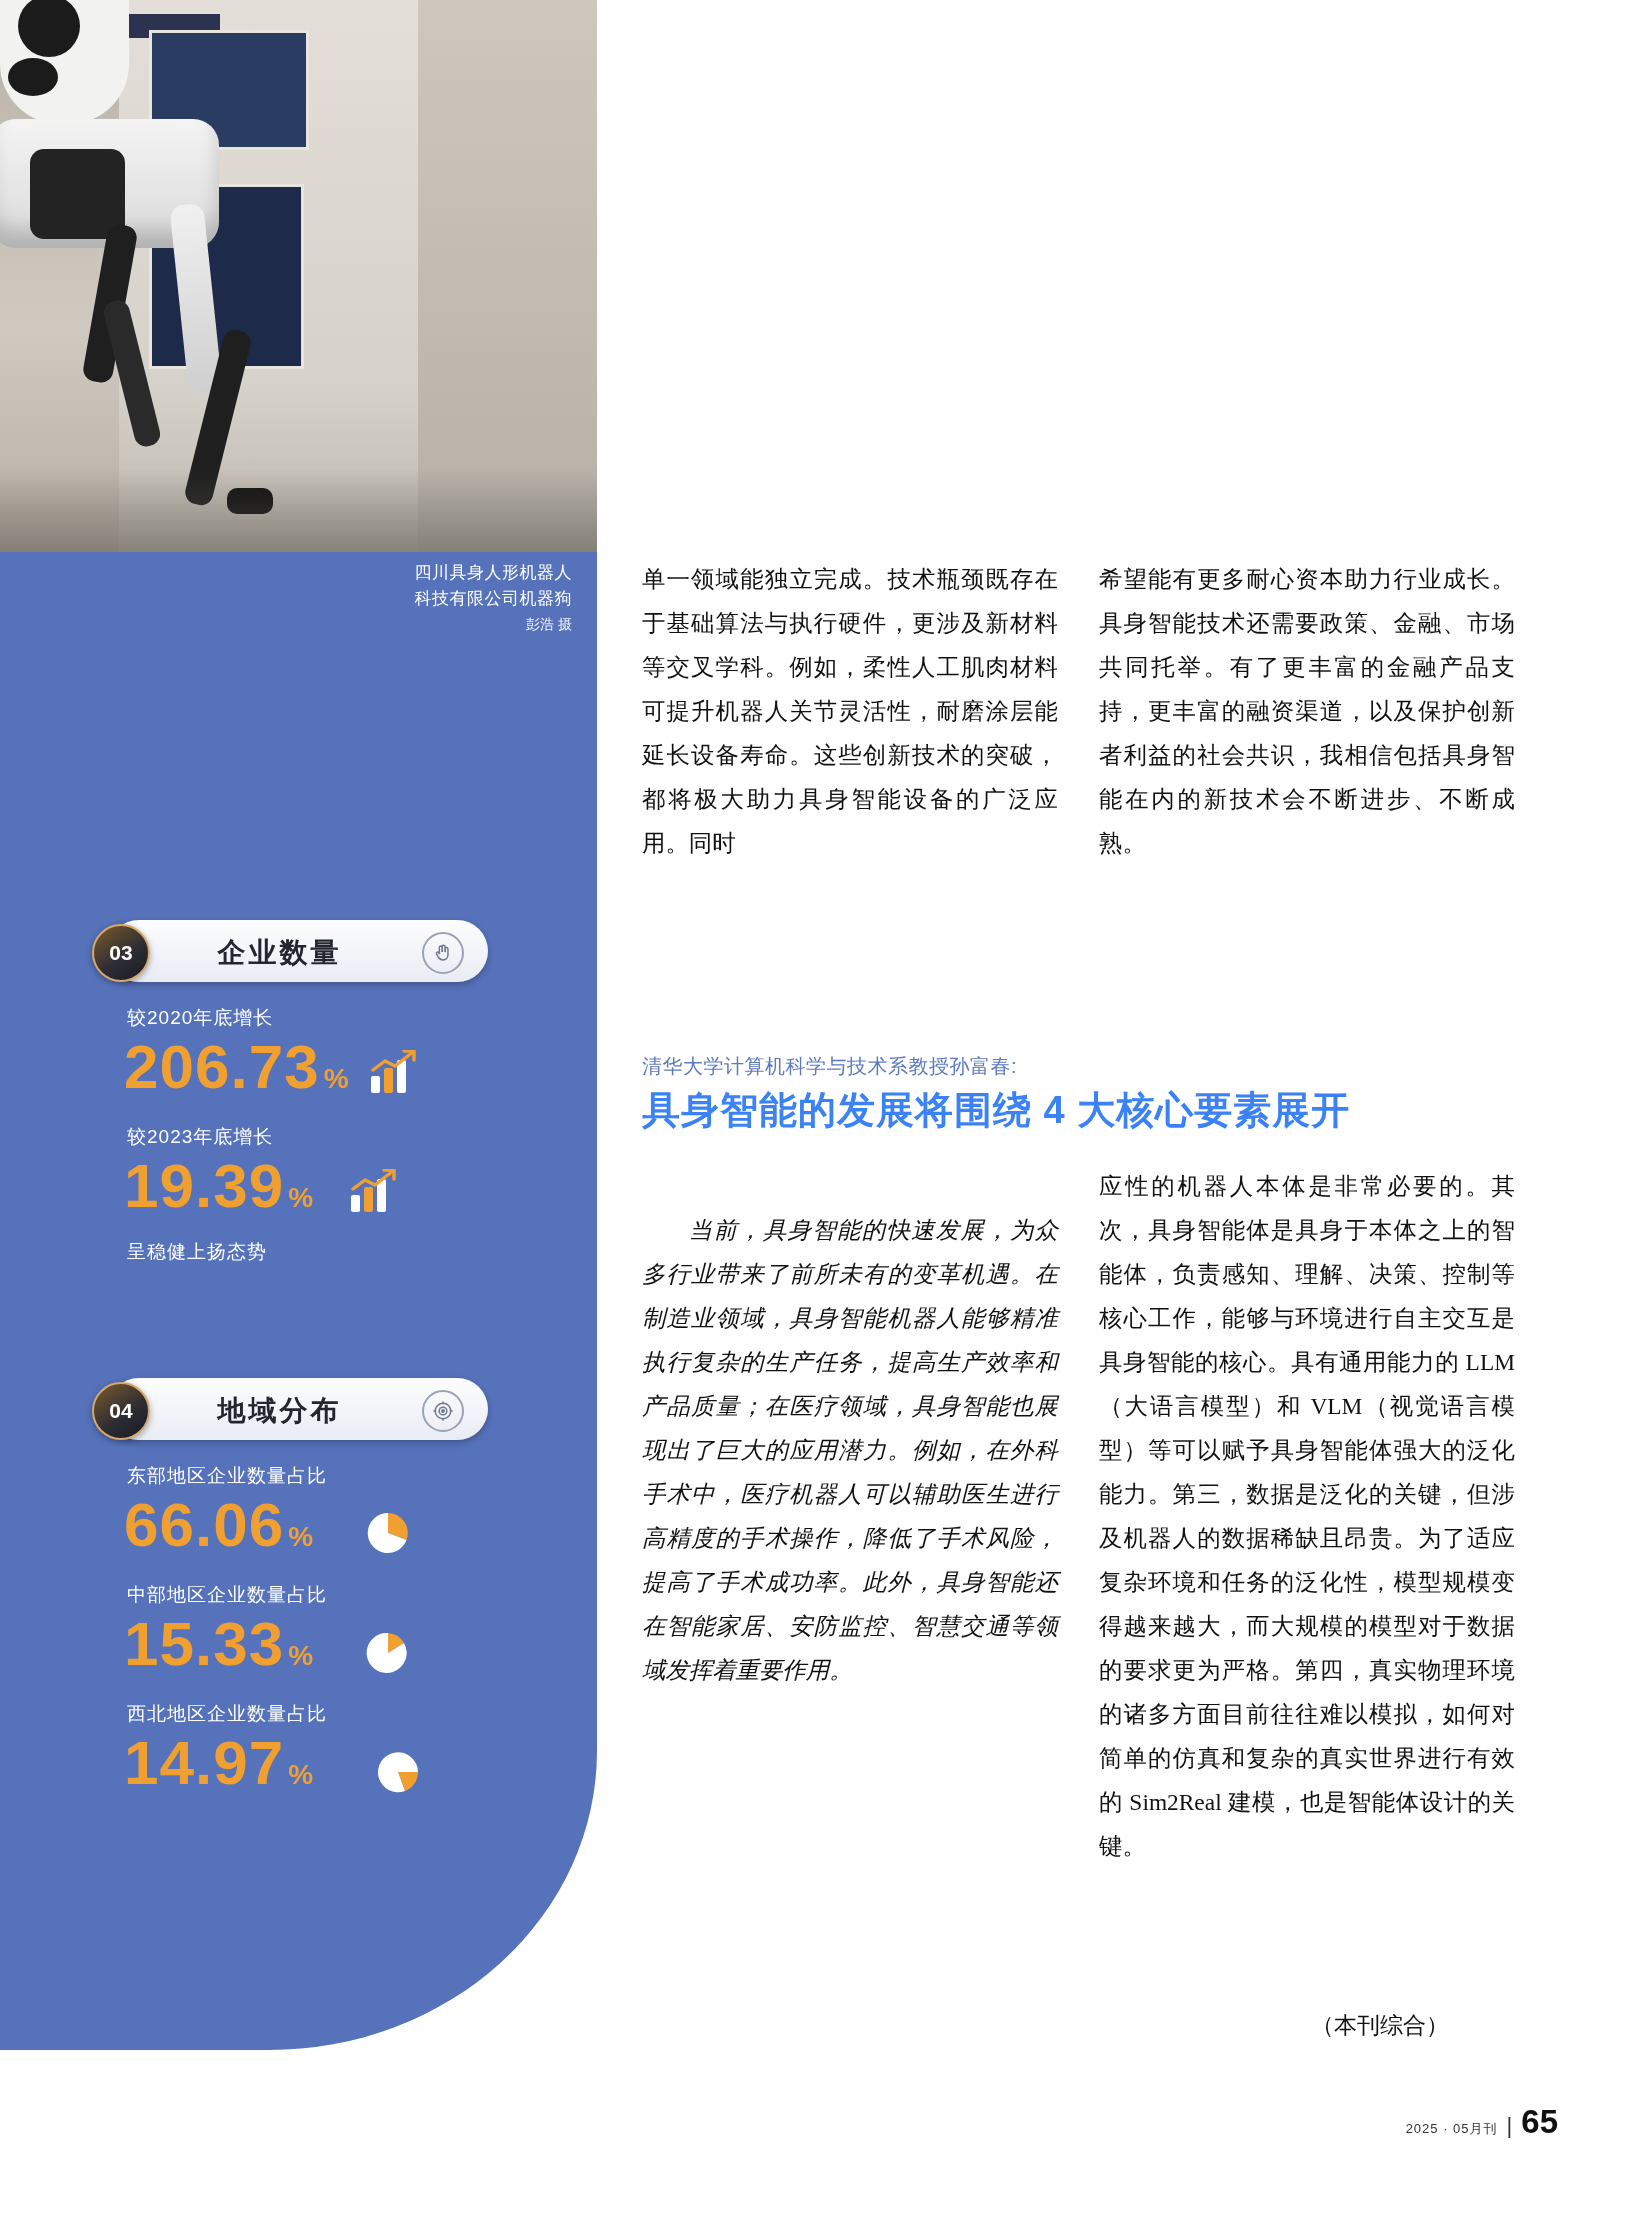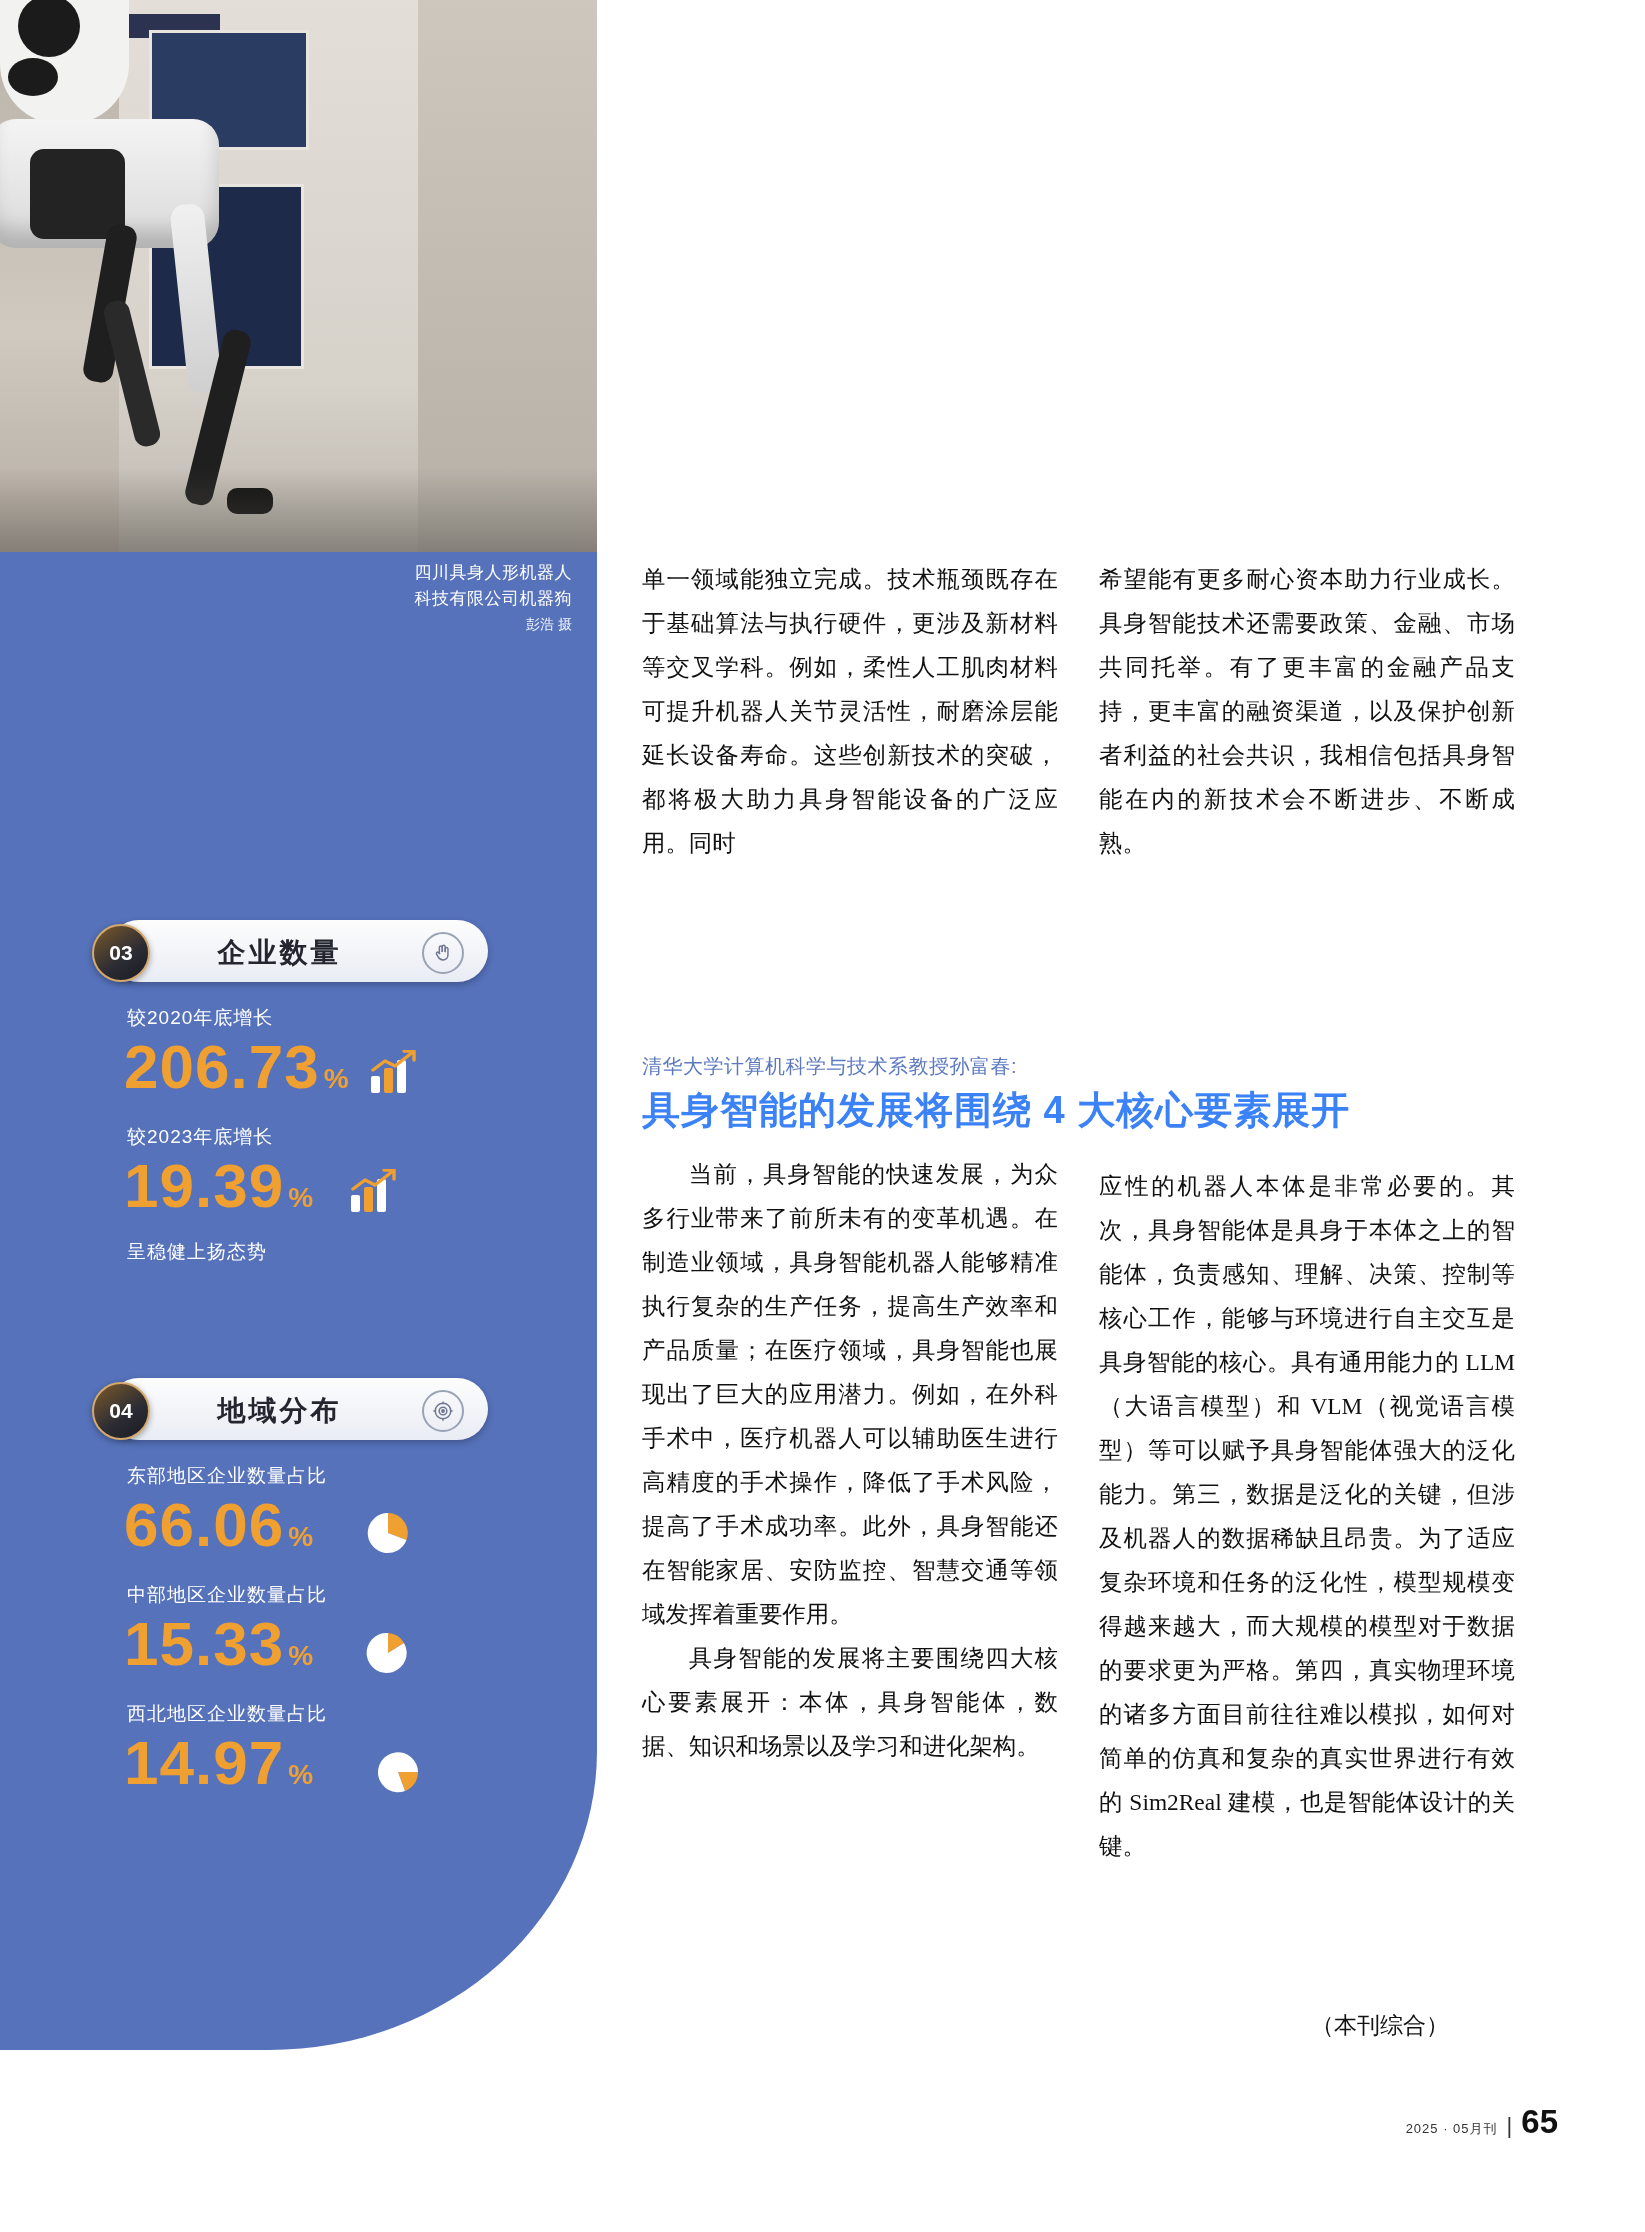--- a/index.html
+++ b/index.html
@@ -422,23 +422,22 @@
   <p>单一领域能独立完成。技术瓶颈既存在于基础算法与执行硬件，更涉及新材料等交叉学科。例如，柔性人工肌肉材料可提升机器人关节灵活性，耐磨涂层能延长设备寿命。这些创新技术的突破，都将极大助力具身智能设备的广泛应用。同时</p>
 </div>
 
 <div class="col" style="left:1099px; top:557px;">
   <p>希望能有更多耐心资本助力行业成长。具身智能技术还需要政策、金融、市场共同托举。有了更丰富的金融产品支持，更丰富的融资渠道，以及保护创新者利益的社会共识，我相信包括具身智能在内的新技术会不断进步、不断成熟。</p>
 </div>
 
 <div class="section-kicker">清华大学计算机科学与技术系教授孙富春:</div>
 <div class="section-title">具身智能的发展将围绕 4 大核心要素展开</div>
 
-<div class="col" style="left:642px; top:1152px;">
+<div class="col" style="left:642px; top:1208px;font-style:italic;">
   <p class="indent">当前，具身智能的快速发展，为众多行业带来了前所未有的变革机遇。在制造业领域，具身智能机器人能够精准执行复杂的生产任务，提高生产效率和产品质量；在医疗领域，具身智能也展现出了巨大的应用潜力。例如，在外科手术中，医疗机器人可以辅助医生进行高精度的手术操作，降低了手术风险，提高了手术成功率。此外，具身智能还在智能家居、安防监控、智慧交通等领域发挥着重要作用。</p>
-  <p class="indent">具身智能的发展将主要围绕四大核心要素展开：本体，具身智能体，数据、知识和场景以及学习和进化架构。</p>
 </div>
 
 <div class="col" style="left:1099px; top:1164px;">
   <p>应性的机器人本体是非常必要的。其次，具身智能体是具身于本体之上的智能体，负责感知、理解、决策、控制等核心工作，能够与环境进行自主交互是具身智能的核心。具有通用能力的 LLM（大语言模型）和 VLM（视觉语言模型）等可以赋予具身智能体强大的泛化能力。第三，数据是泛化的关键，但涉及机器人的数据稀缺且昂贵。为了适应复杂环境和任务的泛化性，模型规模变得越来越大，而大规模的模型对于数据的要求更为严格。第四，真实物理环境的诸多方面目前往往难以模拟，如何对简单的仿真和复杂的真实世界进行有效的 Sim2Real 建模，也是智能体设计的关键。</p>
 </div>
 
 <div class="byline">（本刊综合）</div>
 
 <div class="footer">
   <span class="issue">2025 · 05月刊</span>

